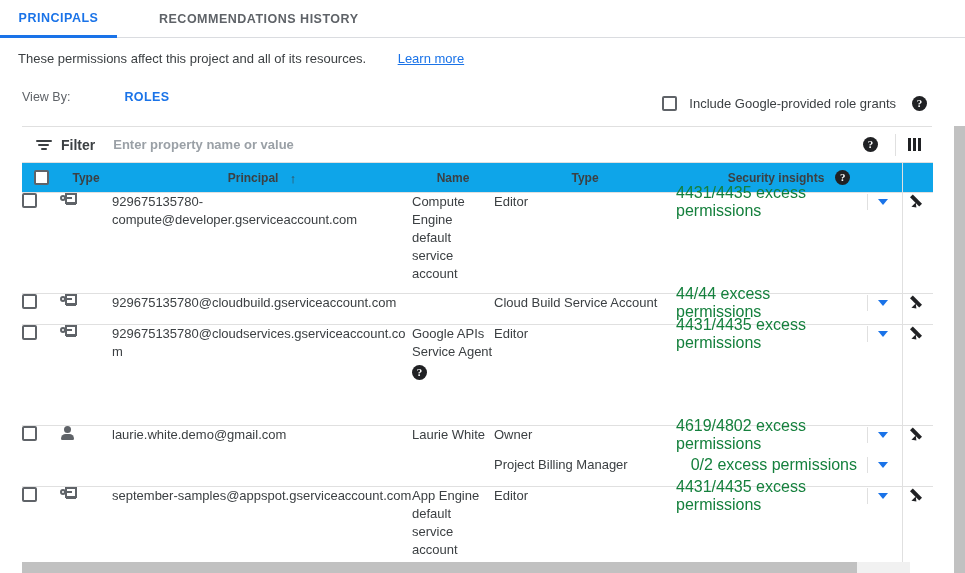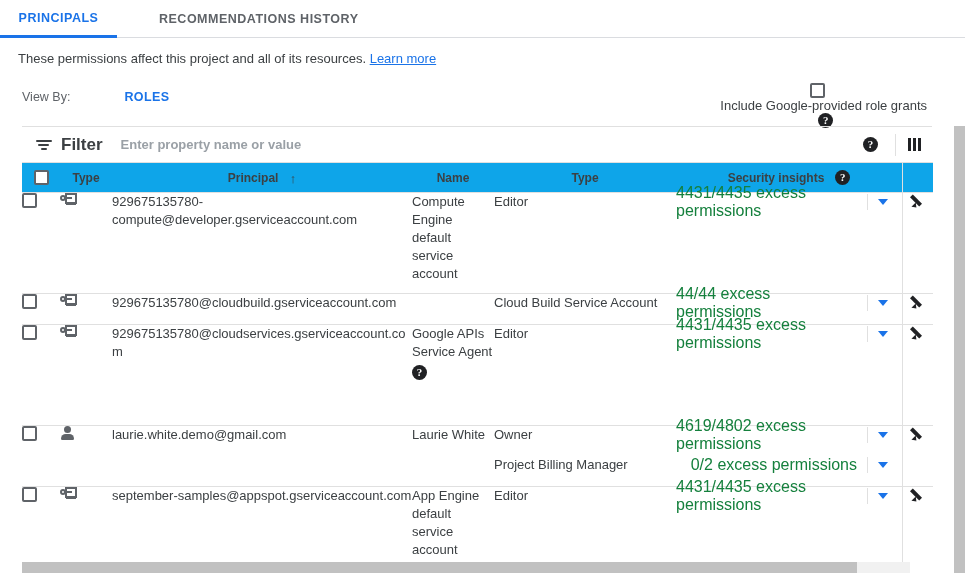--- a/index.html
+++ b/index.html
@@ -53,20 +53,21 @@
   }
 
   
   .info-line {
     padding: 13px 0 0 18px;
     font-size: 13px;
     color: #3c4043;
   }
   .info-line a {
     color: #1a73e8;
+    margin-left: 28px;
   }
 
   
   .viewby-row {
     display: flex;
     align-items: center;
     margin-top: 17px;
     padding-left: 22px;
     height: 28px;
     position: relative;
@@ -90,23 +91,22 @@
   .chip.active {
     background: #e8f0fe;
   }
   .chip-roles { margin-left: 8px; }
 
   .include-wrap {
     position: absolute;
     right: 38px;
     top: 0;
     display: flex;
-    align-items: center;
+    align-items: flex-end;
     height: 28px;
-    flex-direction: column;
   }
   .cbox {
     width: 15px;
     height: 15px;
     border: 2px solid #5f6368;
     border-radius: 2px;
     box-sizing: border-box;
     background: #fff;
     cursor: pointer;
     flex: none;
@@ -162,21 +162,21 @@
     position: absolute;
     left: 0;
     height: 2px;
     background: #3c4043;
     border-radius: 1px;
   }
   .filter-icon i:nth-child(1) { top: 1px;  width: 16px; }
   .filter-icon i:nth-child(2) { top: 5px;  width: 11px; left: 2px;}
   .filter-icon i:nth-child(3) { top: 9px;  width: 6px;  left: 5px;}
   .filter-label {
-    font-size: 17px;
+    font-size: 14px;
     font-weight: bold;
     color: #3c4043;
     margin-right: 16px;
   }
   .filter-input {
     border: none;
     outline: none;
     font-family: "Liberation Sans", sans-serif;
     font-size: 13px;
     color: #0f172a;

